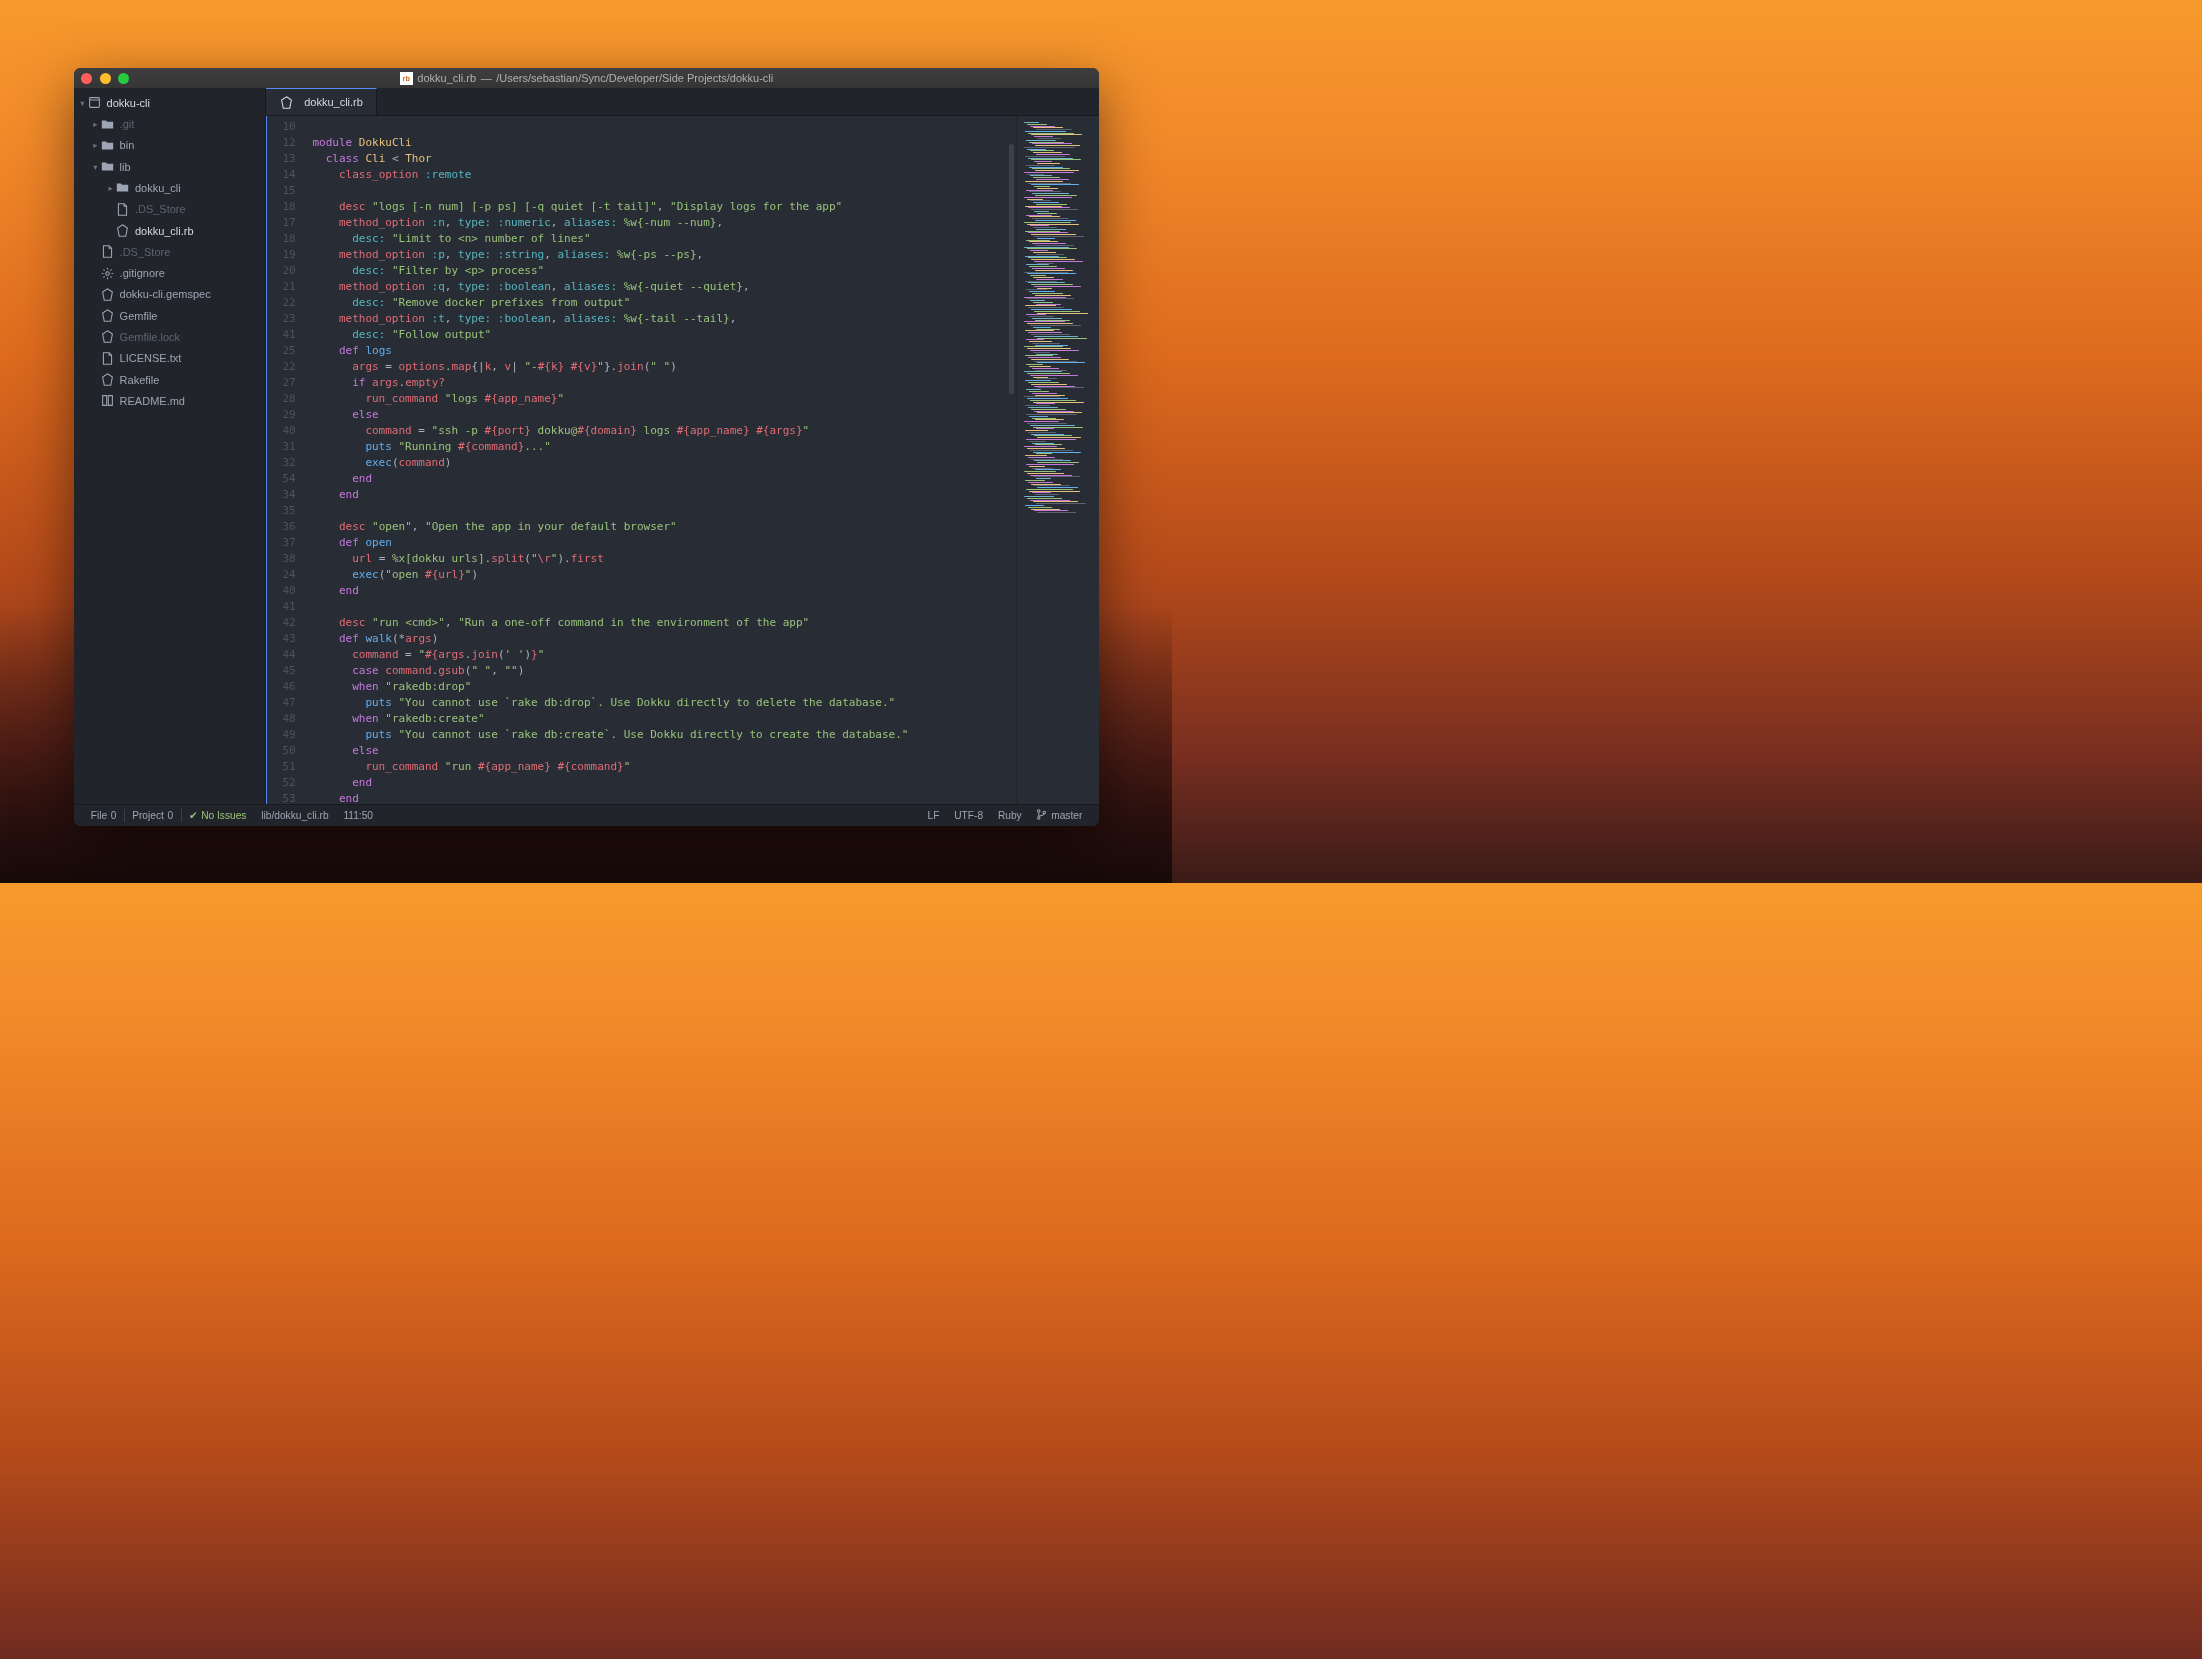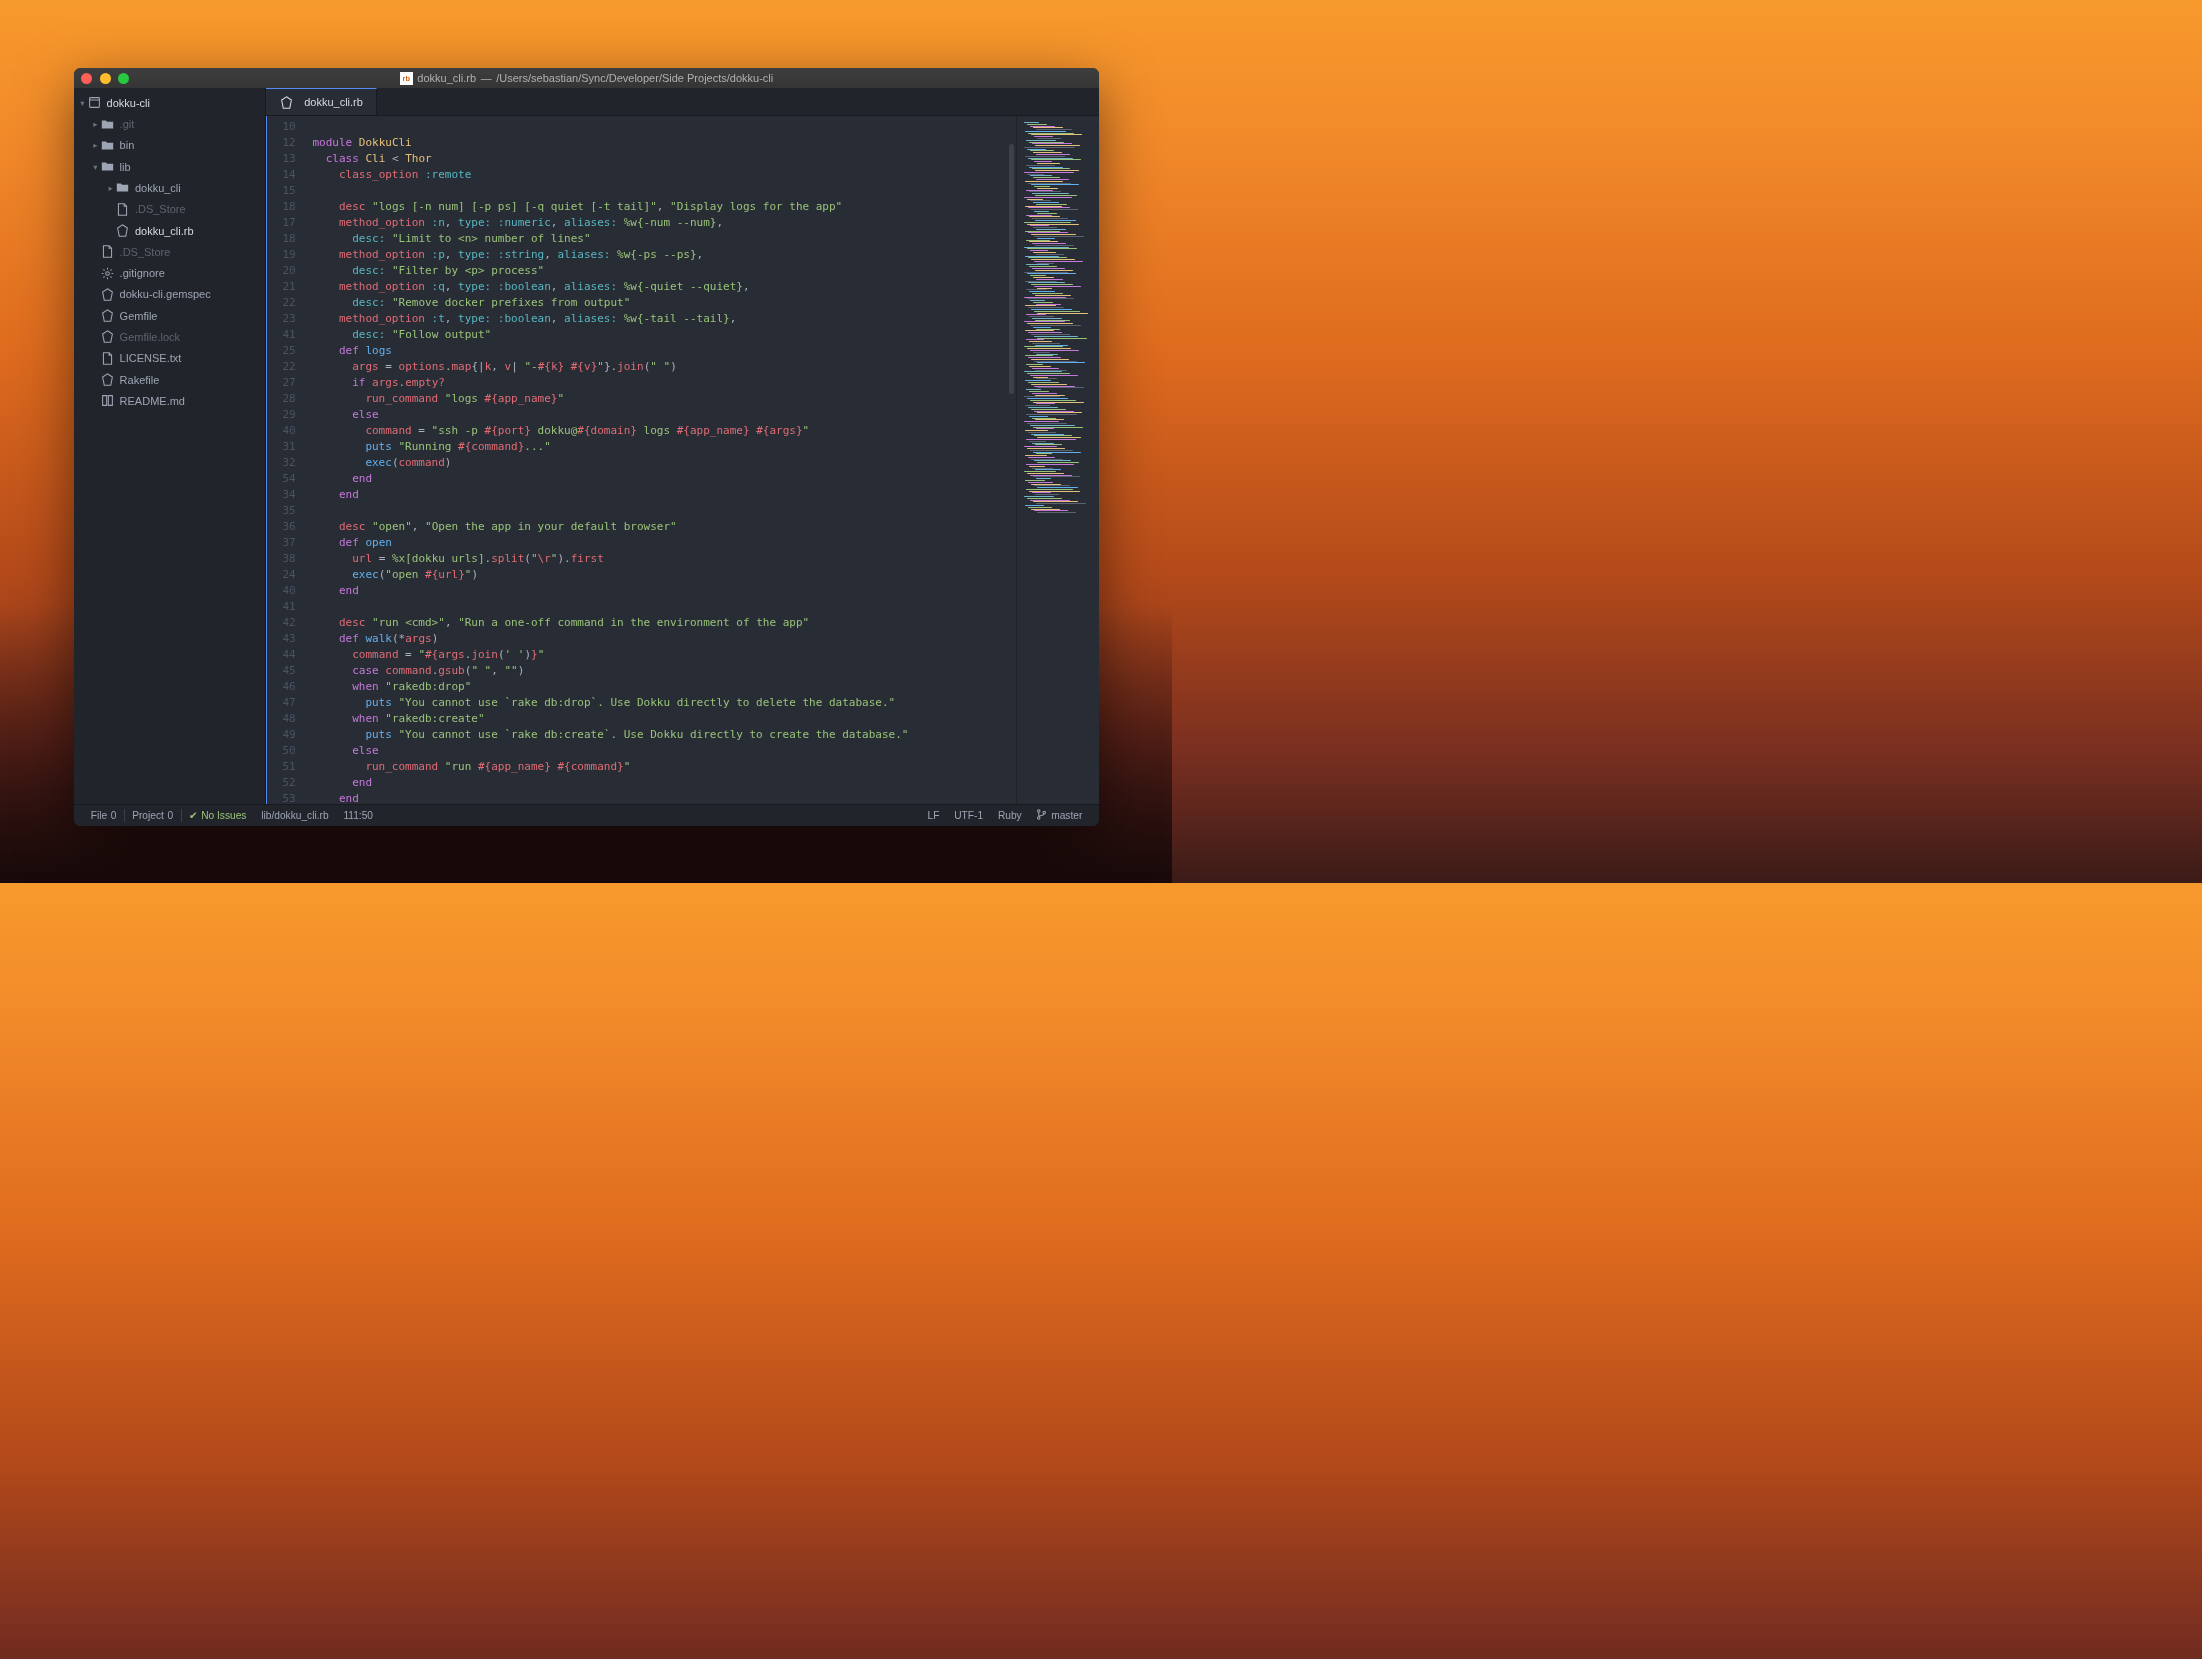--- a/index.html
+++ b/index.html
@@ -645,21 +645,21 @@
       <span>lib/dokku_cli.rb</span>
     </div>
     <div class="sb-item">
       <span>111:50</span>
     </div>
     <div class="spacer"></div>
     <div class="sb-item">
         <span>LF</span>
       </div>
     <div class="sb-item">
-        <span>UTF-1</span>
+        <span>UTF-8</span>
       </div>
     <div class="sb-item">
         <span>Ruby</span>
       </div>
     <div class="sb-item">
       <span>
         <svg width="11" height="11" viewBox="0 0 16 16" fill="none" stroke="#9da5b4" stroke-width="1.5">
             <circle cx="4" cy="3" r="1.8"></circle>
             <circle cx="4" cy="13" r="1.8"></circle>
             <circle cx="12" cy="5" r="1.8"></circle>

